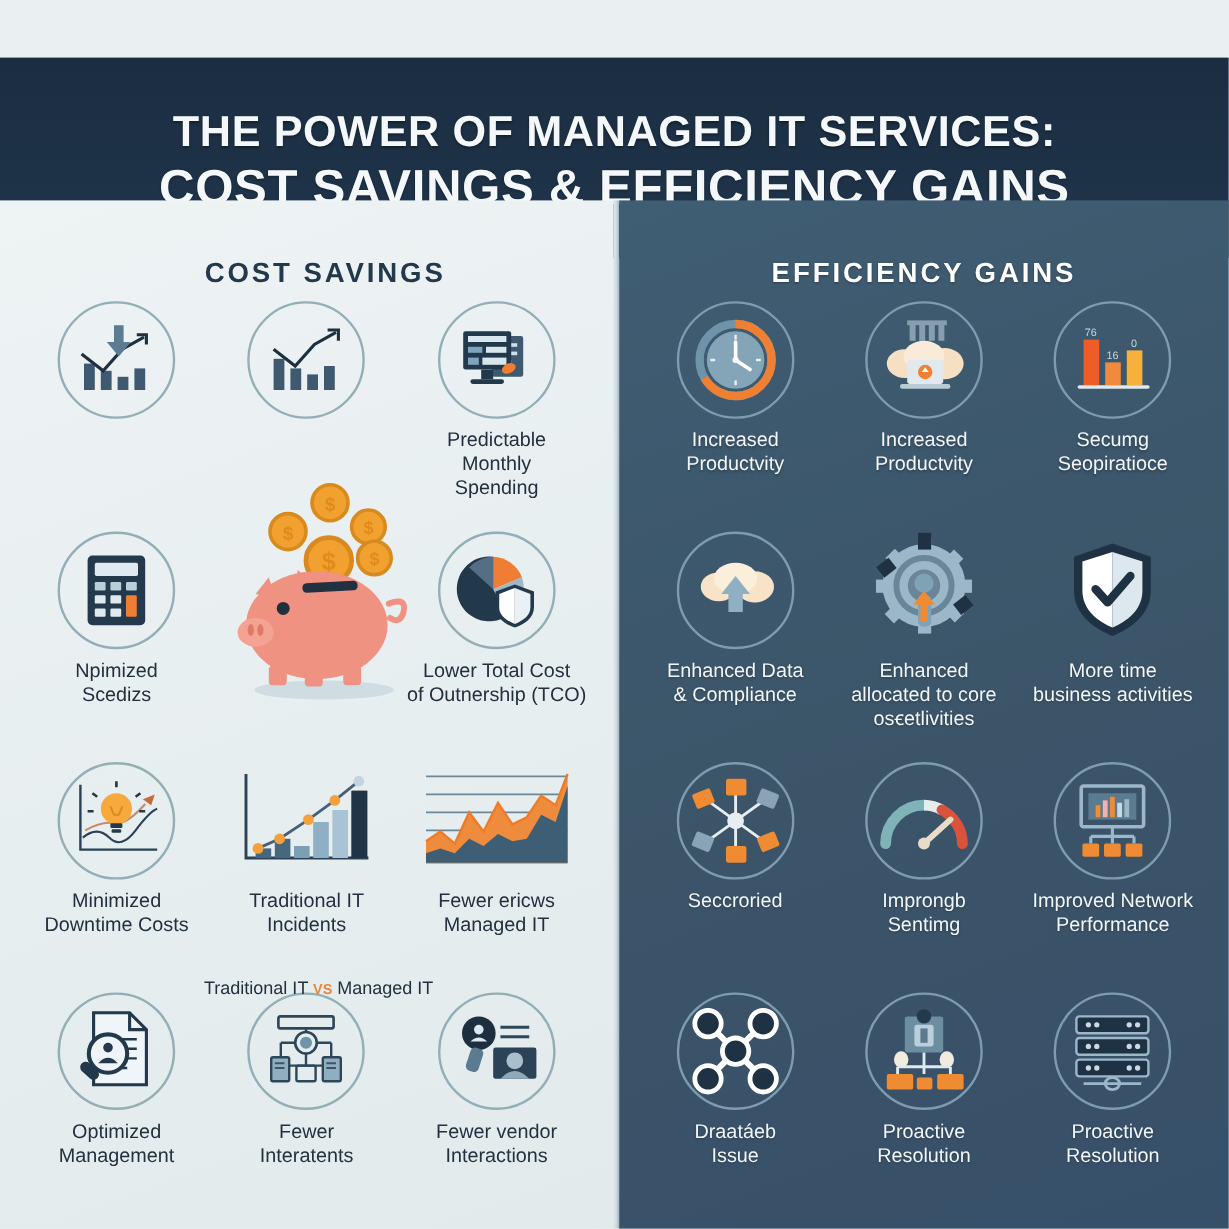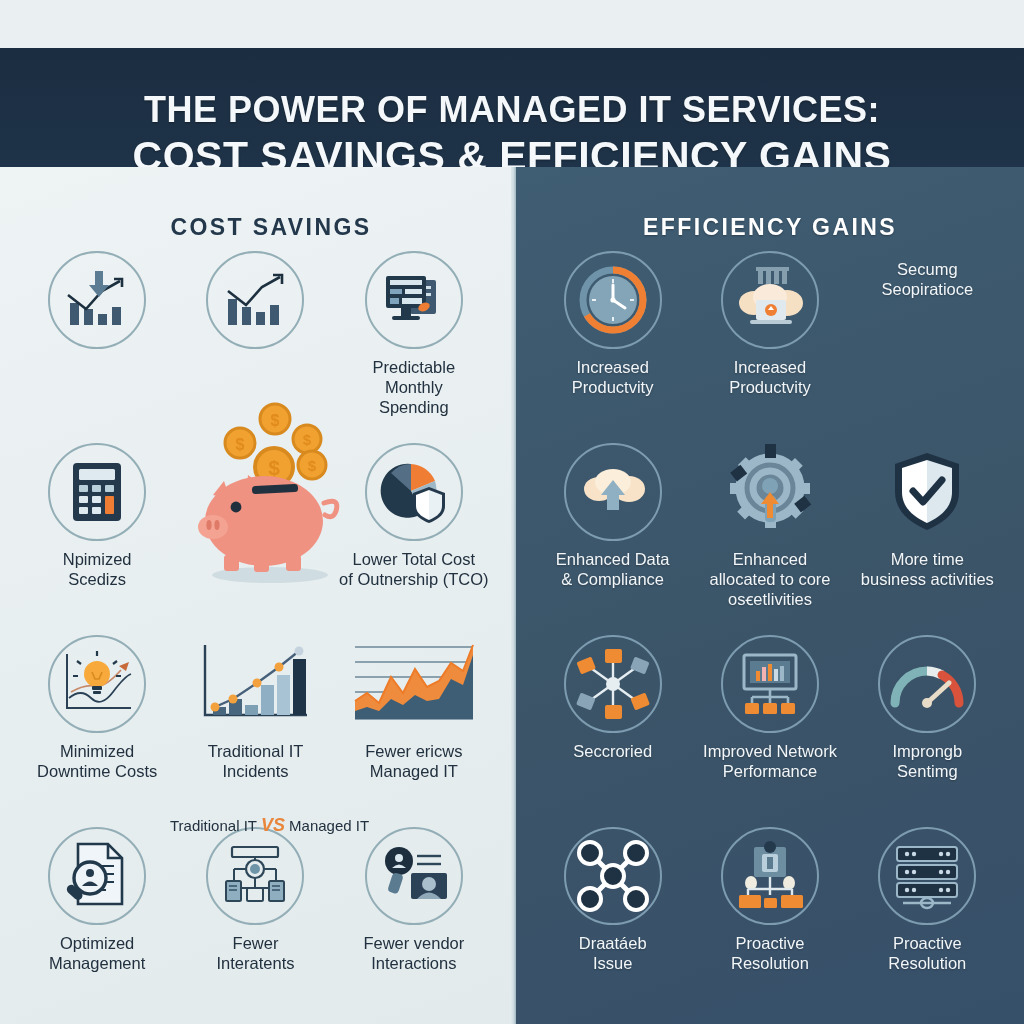--- a/index.html
+++ b/index.html
@@ -131,22 +131,21 @@
   .vs-caption {
     position: absolute;
     left: 170px; top: 648px;
     font-size: 15px;
     color: #22313f;
     white-space: nowrap;
   }
   .vs-caption .vs {
     color: #e8863c;
     font-weight: bold;
-    font-size: 18px;
-    font-style: italic;
+    font-size: 12px;
   }
   svg { display: block; overflow: visible; }
 </style>
 </head>
 <body>
 
 <div id="poster">
 
   <div class="header">
     <div class="title-line l1">THE POWER OF MANAGED IT SERVICES:</div>
@@ -468,20 +467,31 @@
               <circle cx="39" cy="43" r="6" fill="#ee7f33"></circle>
               <path d="M39 39 l3 4 h-6 z" fill="#ffffff"></path>
               <rect x="18" y="53" width="42" height="4" rx="2" fill="#b9ccd6"></rect>
             </svg>
           </div>
           <div class="tile-label">Increased
 Productvity</div>
         </div>
 
         <div class="tile">
+          <div class="badge">
+            <svg width="70" height="62" viewBox="0 0 70 62">
+              <rect x="11" y="14" width="13" height="38" fill="#ee5c28"></rect>
+              <rect x="29" y="33" width="13" height="19" fill="#f08a3c"></rect>
+              <rect x="47" y="23" width="13" height="29" fill="#f8b03c"></rect>
+              <rect x="6" y="52" width="60" height="3" rx="1.5" fill="#dfe9ee"></rect>
+              <text x="17" y="11" font-family="Liberation Sans, sans-serif" font-size="9" fill="#c4d4de" text-anchor="middle">76</text>
+              <text x="35" y="30" font-family="Liberation Sans, sans-serif" font-size="9" fill="#c4d4de" text-anchor="middle">16</text>
+              <text x="53" y="20" font-family="Liberation Sans, sans-serif" font-size="9" fill="#c4d4de" text-anchor="middle">0</text>
+            </svg>
+          </div>
           <div class="tile-label">Secumg
 Seopiratioce</div>
         </div>
 
         <div class="tile">
           <div class="badge">
             <svg width="72" height="56" viewBox="0 0 72 56">
               <ellipse cx="22" cy="25" rx="15" ry="12" fill="#f8e3c8"></ellipse>
               <ellipse cx="52" cy="25" rx="16" ry="13" fill="#f8e3c8"></ellipse>
               <ellipse cx="36" cy="18" rx="18" ry="13" fill="#fbeeda"></ellipse>
@@ -557,52 +567,52 @@
               <rect x="58" y="12" width="16" height="13" rx="2" fill="#88a4b6" transform="rotate(22 66 18)"></rect>
               <rect x="4" y="48" width="16" height="13" rx="2" fill="#88a4b6" transform="rotate(22 12 54)"></rect>
               <rect x="58" y="48" width="16" height="13" rx="2" fill="#ef8b33" transform="rotate(-22 66 54)"></rect>
             </svg>
           </div>
           <div class="tile-label">Seccroried</div>
         </div>
 
         <div class="tile">
           <div class="badge">
+            <svg width="80" height="58" viewBox="0 0 80 58">
+              <path d="M8 48 A32 32 0 0 1 40 16" fill="none" stroke="#7fb3b8" stroke-width="9" stroke-linecap="round"></path>
+              <path d="M40 16 A32 32 0 0 1 55 20" fill="none" stroke="#e7ecec" stroke-width="9"></path>
+              <path d="M55 20 A32 32 0 0 1 72 48" fill="none" stroke="#d8523c" stroke-width="9" stroke-linecap="round"></path>
+              <path d="M40 48 L62 28" stroke="#e8dcc8" stroke-width="5" stroke-linecap="round"></path>
+              <circle cx="40" cy="48" r="5" fill="#e8dcc8"></circle>
+            </svg>
+          </div>
+          <div class="tile-label">Improngb
+Sentimg</div>
+        </div>
+
+        <div class="tile">
+          <div class="badge">
             <svg width="76" height="66" viewBox="0 0 76 66">
               <rect x="12" y="4" width="52" height="34" rx="2" fill="none" stroke="#9cb8c8" stroke-width="3"></rect>
               <rect x="18" y="10" width="40" height="22" fill="#5b7b90"></rect>
               <g>
                 <rect x="24" y="20" width="4" height="10" fill="#ef8b33"></rect>
                 <rect x="30" y="16" width="4" height="14" fill="#f3b2b2"></rect>
                 <rect x="36" y="13" width="4" height="17" fill="#ef8b33"></rect>
                 <rect x="42" y="18" width="4" height="12" fill="#c9dae4"></rect>
                 <rect x="48" y="15" width="4" height="15" fill="#9cb8c8"></rect>
               </g>
               <path d="M38 38 v8 M20 46 h36 M20 46 v6 M38 46 v6 M56 46 v6" stroke="#9cb8c8" stroke-width="2.6" fill="none"></path>
               <rect x="13" y="52" width="14" height="11" rx="1.5" fill="#ef8b33"></rect>
               <rect x="31" y="52" width="14" height="11" rx="1.5" fill="#ef8b33"></rect>
               <rect x="49" y="52" width="14" height="11" rx="1.5" fill="#ef8b33"></rect>
             </svg>
           </div>
           <div class="tile-label">Improved Network
 Performance</div>
-        </div>
-
-        <div class="tile">
-          <div class="badge">
-            <svg width="80" height="58" viewBox="0 0 80 58">
-              <path d="M8 48 A32 32 0 0 1 40 16" fill="none" stroke="#7fb3b8" stroke-width="9" stroke-linecap="round"></path>
-              <path d="M40 16 A32 32 0 0 1 55 20" fill="none" stroke="#e7ecec" stroke-width="9"></path>
-              <path d="M55 20 A32 32 0 0 1 72 48" fill="none" stroke="#d8523c" stroke-width="9" stroke-linecap="round"></path>
-              <path d="M40 48 L62 28" stroke="#e8dcc8" stroke-width="5" stroke-linecap="round"></path>
-              <circle cx="40" cy="48" r="5" fill="#e8dcc8"></circle>
-            </svg>
-          </div>
-          <div class="tile-label">Improngb
-Sentimg</div>
         </div>
 
         <div class="tile">
           <div class="badge">
             <svg width="76" height="72" viewBox="0 0 76 72">
               <g stroke="#ffffff" stroke-width="5">
                 <line x1="38" y1="36" x2="16" y2="14"></line>
                   <line x1="38" y1="36" x2="60" y2="14"></line>
                 <line x1="38" y1="36" x2="16" y2="58"></line>
                   <line x1="38" y1="36" x2="60" y2="58"></line>

